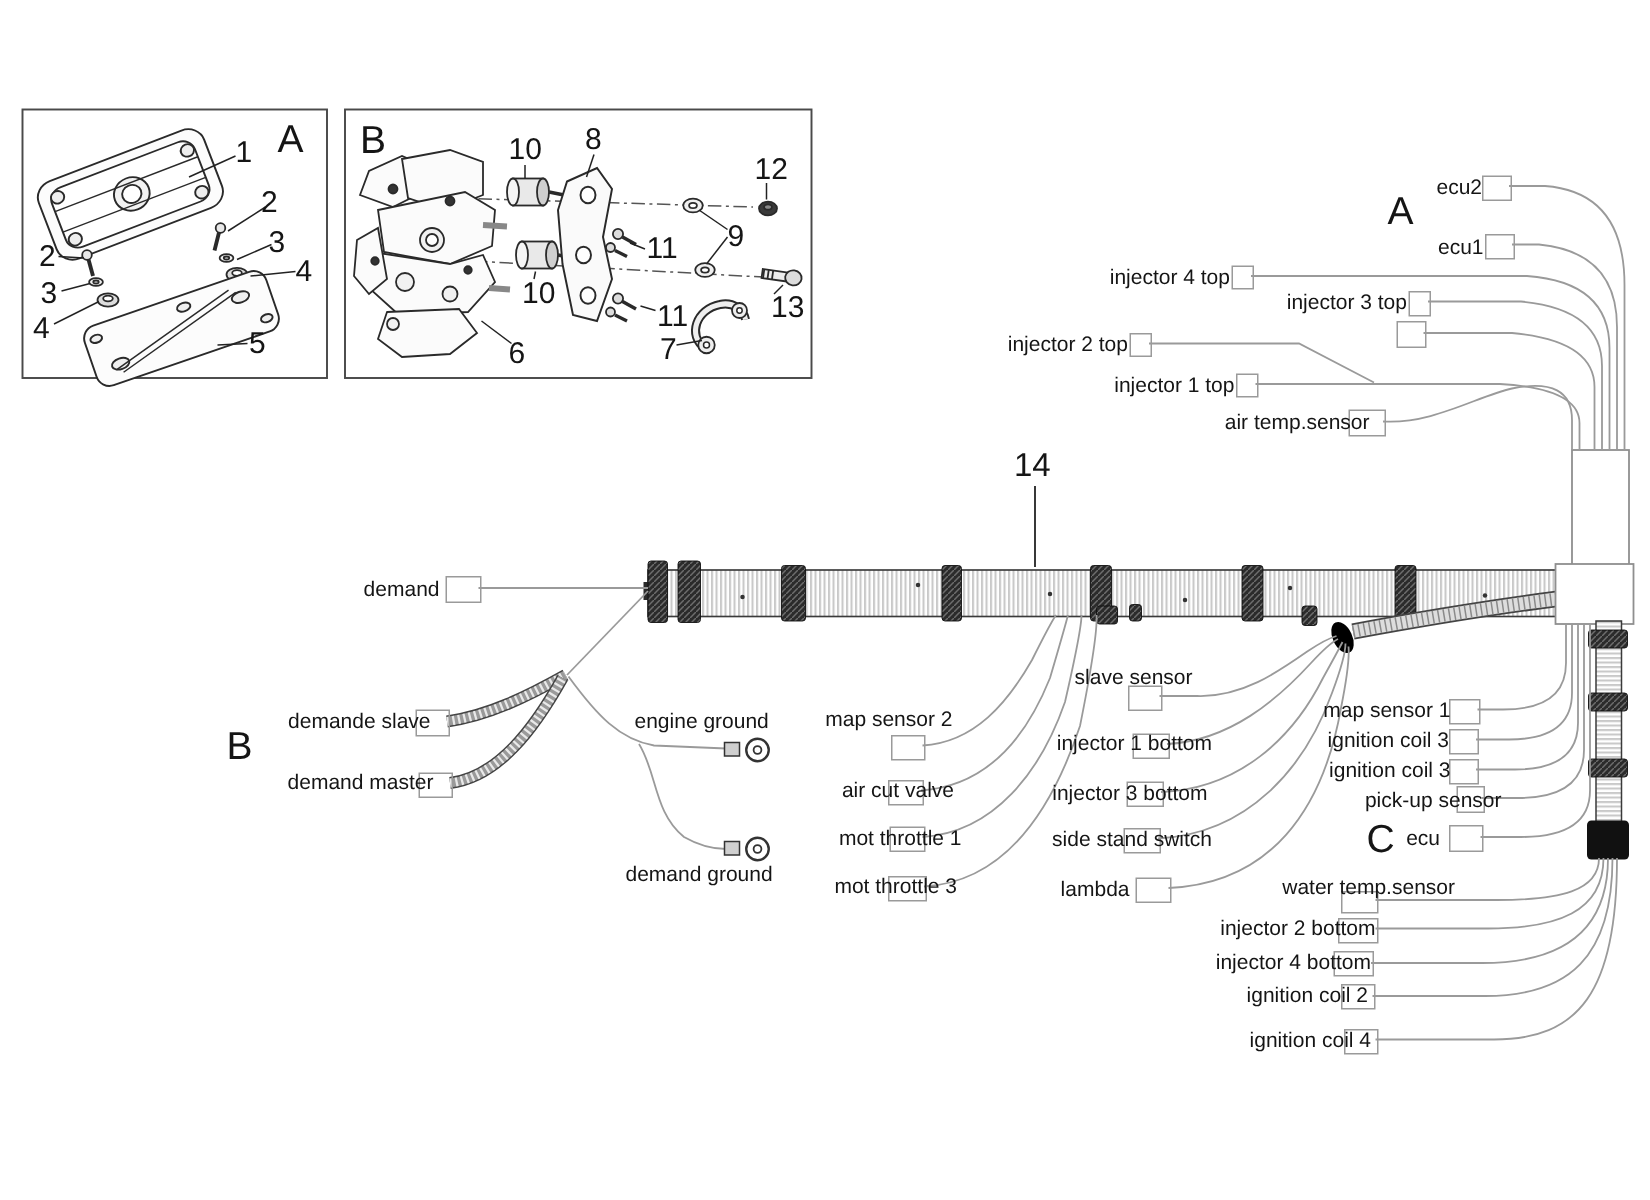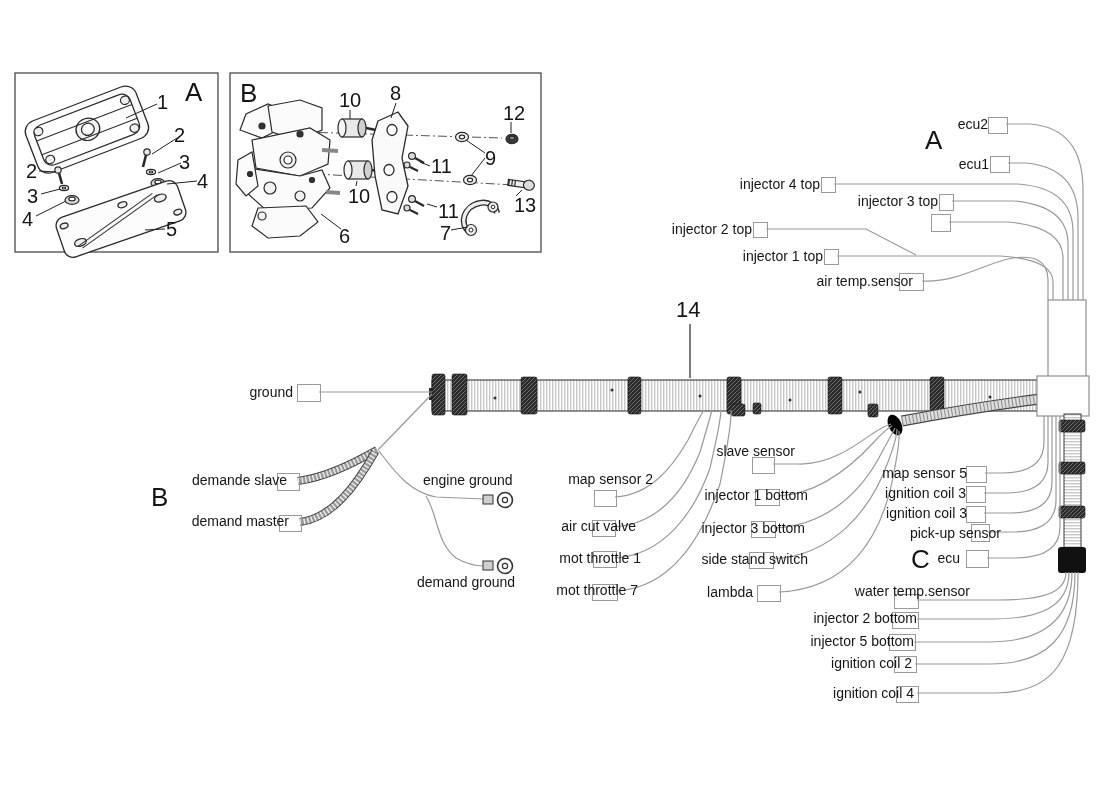--- a/index.html
+++ b/index.html
@@ -341,45 +341,45 @@
   <div class="pn" style="left:503px;top:103px">12</div>
   <div class="pn" style="left:485px;top:148px">9</div>
   <div class="pn" style="left:431px;top:156px">11</div>
   <div class="pn" style="left:348px;top:186px">10</div>
   <div class="pn" style="left:438px;top:201px">11</div>
   <div class="pn" style="left:514px;top:195px">13</div>
   <div class="pn" style="left:440px;top:223px">7</div>
   <div class="pn" style="left:339px;top:226px">6</div>
   <div class="pn pn14" style="left:676px;top:300px">14</div>
 
-  <div class="lbl" style="right:807px;top:385px">ground</div>
+  <div class="lbl" style="right:807px;top:385px">demand</div>
   <div class="lbl" style="right:112px;top:117px">ecu2</div>
   <div class="lbl" style="right:111px;top:157px">ecu1</div>
   <div class="lbl" style="right:280px;top:177px">injector 4 top</div>
   <div class="lbl" style="right:162px;top:194px">injector 3 top</div>
   <div class="lbl" style="right:348px;top:222px">injector 2 top</div>
   <div class="lbl" style="right:277px;top:249px">injector 1 top</div>
   <div class="lbl" style="right:187px;top:274px">air temp.sensor</div>
   <div class="lbl" style="right:813px;top:473px">demande slave</div>
   <div class="lbl" style="right:811px;top:514px">demand master</div>
   <div class="lbl" style="left:423px;top:473px">engine ground</div>
   <div class="lbl" style="left:417px;top:575px">demand ground</div>
-  <div class="lbl" style="right:447px;top:472px">map sensor 2</div>
+  <div class="lbl" style="right:465px;top:472px">map sensor 2</div>
   <div class="lbl" style="right:464px;top:519px">air cut valve</div>
   <div class="lbl" style="right:459px;top:551px">mot throttle 1</div>
-  <div class="lbl" style="right:462px;top:583px">mot throttle 7</div>
+  <div class="lbl" style="right:462px;top:583px">mot throttle 3</div>
   <div class="lbl" style="right:305px;top:444px">slave sensor</div>
   <div class="lbl" style="right:292px;top:488px">injector 1 bottom</div>
   <div class="lbl" style="right:295px;top:521px">injector 3 bottom</div>
   <div class="lbl" style="right:292px;top:552px">side stand switch</div>
   <div class="lbl" style="right:347px;top:585px">lambda</div>
-  <div class="lbl" style="right:133px;top:466px">map sensor 5</div>
+  <div class="lbl" style="right:133px;top:466px">map sensor 1</div>
   <div class="lbl" style="right:134px;top:486px">ignition coil 3</div>
   <div class="lbl" style="right:133px;top:506px">ignition coil 3</div>
   <div class="lbl" style="right:99px;top:526px">pick-up sensor</div>
   <div class="lbl" style="right:140px;top:551px">ecu</div>
   <div class="lbl" style="right:130px;top:584px">water temp.sensor</div>
   <div class="lbl" style="right:183px;top:611px">injector 2 bottom</div>
-  <div class="lbl" style="right:186px;top:634px">injector 5 bottom</div>
+  <div class="lbl" style="right:186px;top:634px">injector 4 bottom</div>
   <div class="lbl" style="right:188px;top:656px">ignition coil 2</div>
   <div class="lbl" style="right:186px;top:686px">ignition coil 4</div>
 
 </div>
 
 </body></html>

